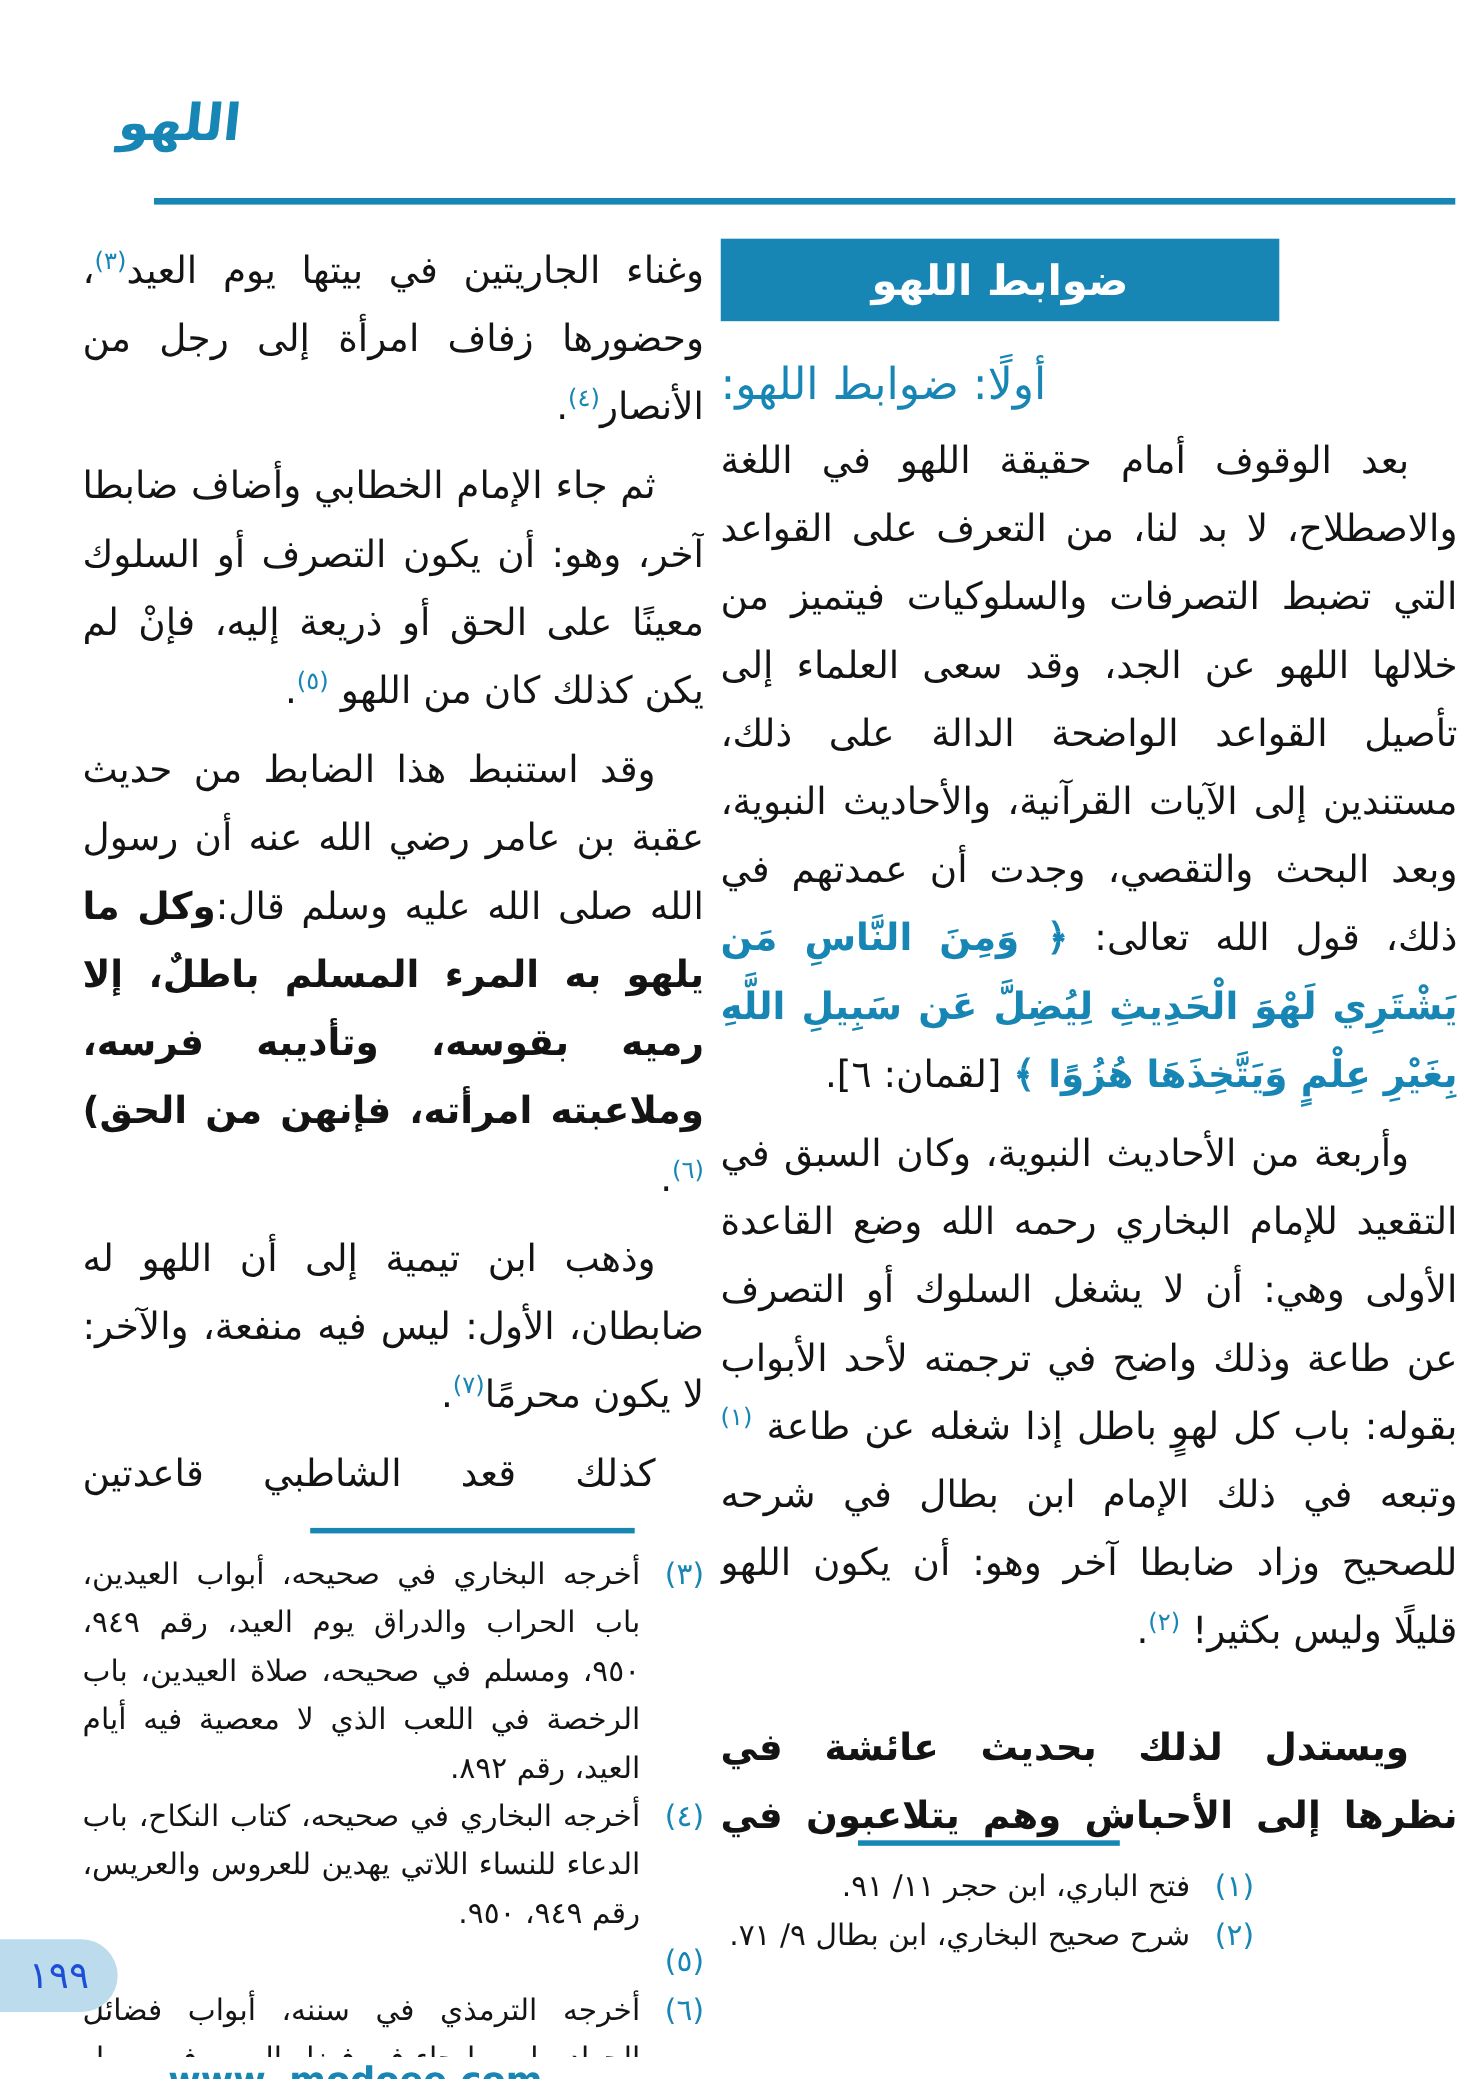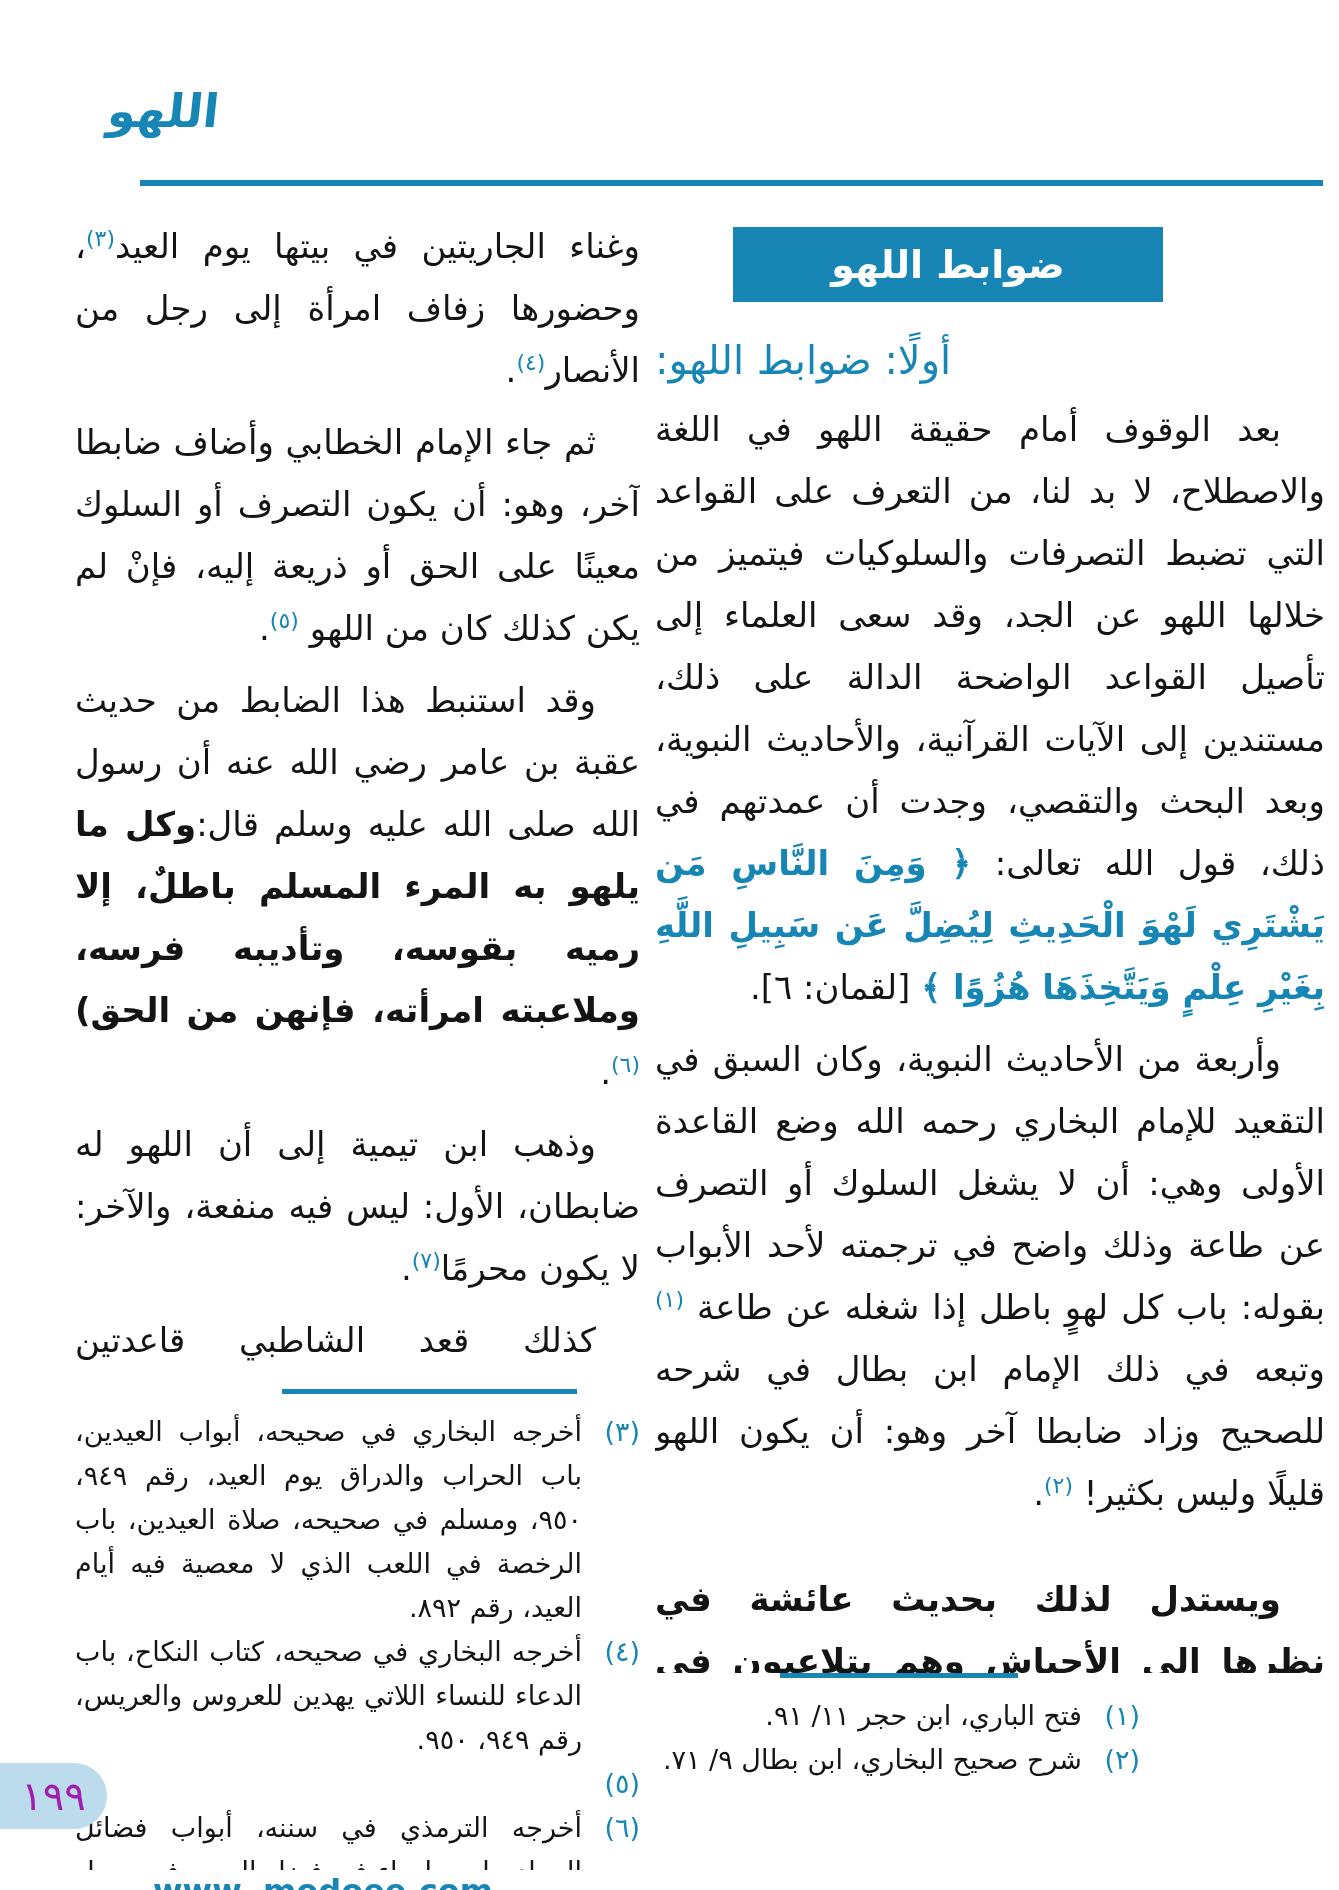--- a/index.html
+++ b/index.html
@@ -22,22 +22,22 @@
     position:absolute;left:140px;top:180px;width:1183px;height:6px;
     background:var(--accent-blue);
   }
   
   .col{position:absolute;top:205px;}
   .col-right{left:655px;width:670px;height:1585px;display:flex;flex-direction:column;}
   .col-right .col-body{flex:0 1 auto;overflow:hidden;}
   .col-left{left:75px;width:565px;height:1665px;overflow:hidden;}
   
   .section-box{
-    width:430px;height:75px;background:var(--accent-blue);
-    margin:22px 162px 0 0;display:flex;align-items:center;justify-content:center;
+    width:508px;height:75px;background:var(--accent-blue);
+    margin:12px 162px 0 0;display:flex;align-items:center;justify-content:center;
   }
   .section-box span{color:#ffffff;font-size:38px;font-weight:bold;}
   .blue-heading{
     color:var(--accent-blue);font-size:40px;font-weight:normal;
     margin:30px 0 0 0;text-align:left;line-height:56px;
   }
   
   .body-p{
     margin:10px 0 0 0;font-size:34px;line-height:62px;
     text-align:justify;text-indent:44px;
@@ -59,21 +59,21 @@
   .fn-rule-left{width:295px;margin-left:auto;margin-right:63px;}
   .fn-row{display:flex;font-size:27px;line-height:44px;}
   .fn-num{color:var(--accent-blue);width:58px;flex:none;}
   .fn-text{flex:1;text-align:justify;white-space:pre-line;}
   
   .page-pill{
     position:absolute;left:0;top:1763px;width:107px;height:66px;
     background:var(--pill-blue);border-radius:0 33px 33px 0;
     display:flex;align-items:center;justify-content:center;
   }
-  .page-pill span{color:#a21caf;font-size:40px;letter-spacing:4px;}
+  .page-pill span{color:#1d4ed8;font-size:34px;letter-spacing:4px;}
   .site-url{
     position:absolute;left:133px;top:1872px;color:var(--accent-blue);
     font-size:32px;font-weight:bold;direction:ltr;margin-left:20px;
   }
 </style>
 </head>
 <body>
 
 <div>
 

